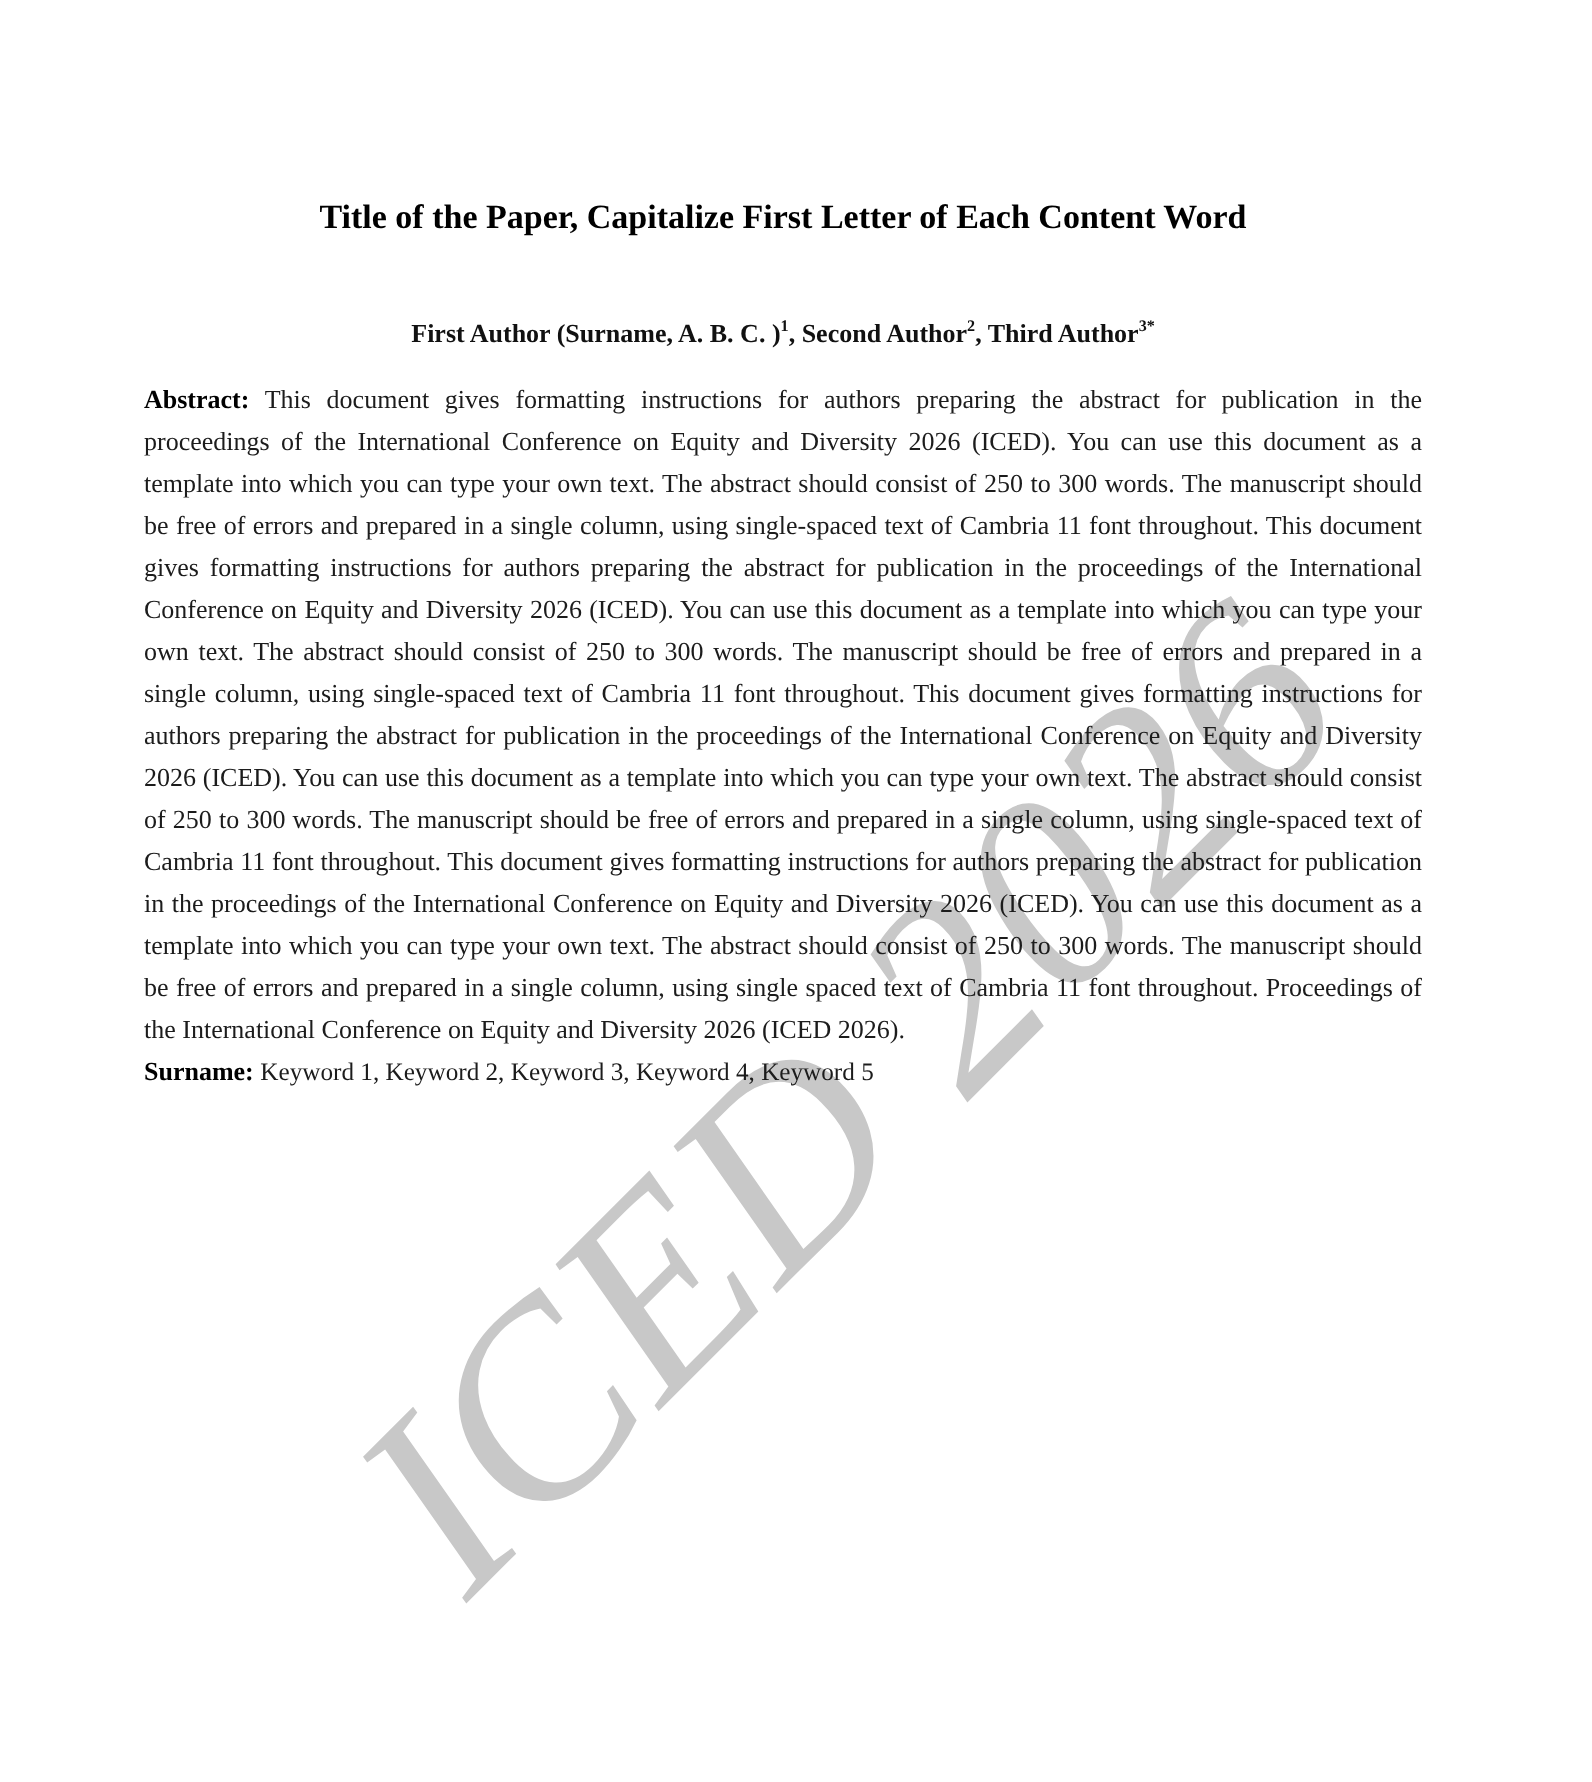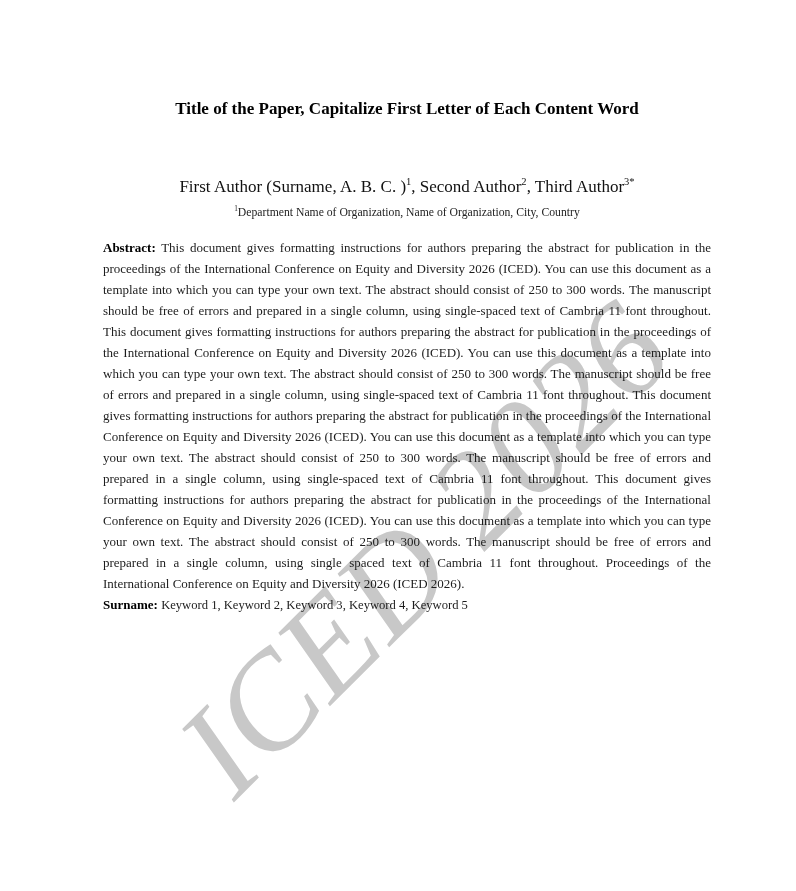--- a/index.html
+++ b/index.html
@@ -24,34 +24,34 @@
     font-size: 135px;
     letter-spacing: 1px;
     color: #c8c8c8;
     white-space: nowrap;
     z-index: 0;
     user-select: none;
   }
   .content {
     position: relative;
     z-index: 1;
-    padding: 98px 85px 0 103px;
+    padding: 98px 85px 0 72px;
   }
   .paper-title {
     font-size: 17px;
     line-height: 21px;
     font-weight: bold;
     text-align: center;
     color: #000000;
   }
   .author-line {
-    margin-top: 60px;
-    font-size: 17px;
+    margin-top: 40px;
+    font-size: 13px;
     line-height: 16px;
-    font-weight: normal;
+    font-weight: bold;
     text-align: center;
     color: #111111;
   }
   sup {
     font-size: 0.62em;
     line-height: 0;
     vertical-align: super;
   }
   .affiliations {
     margin-top: 7px;
@@ -90,21 +90,20 @@
 
   <div class="watermark">ICED 2026</div>
 
   <div class="content">
 
     <div class="paper-title">Title of the Paper, Capitalize First Letter of Each Content Word</div>
 
     <div class="author-line"><span>First Author (Surname, A. B. C. )</span><sup>1</sup><span>, Second Author</span><sup>2</sup><span>, Third Author</span><sup>3*</sup></div>
 
     <div class="affiliations">
-        <div><sup>1</sup>Department Name of Organization, Name of Organization, City, Country</div>
       </div>
 
 
     <div class="abstract-paragraph"><span class="abstract-label">Abstract:</span> <span>This document gives formatting instructions for authors preparing the abstract for publication in the proceedings of the International Conference on Equity and Diversity 2026 (ICED). You can use this document as a template into which you can type your own text. The abstract should consist of 250 to 300 words. The manuscript should be free of errors and prepared in a single column, using single-spaced text of Cambria 11 font throughout. This document gives formatting instructions for authors preparing the abstract for publication in the proceedings of the International Conference on Equity and Diversity 2026 (ICED). You can use this document as a template into which you can type your own text. The abstract should consist of 250 to 300 words. The manuscript should be free of errors and prepared in a single column, using single-spaced text of Cambria 11 font throughout. This document gives formatting instructions for authors preparing the abstract for publication in the proceedings of the International Conference on Equity and Diversity 2026 (ICED). You can use this document as a template into which you can type your own text. The abstract should consist of 250 to 300 words. The manuscript should be free of errors and prepared in a single column, using single-spaced text of Cambria 11 font throughout. This document gives formatting instructions for authors preparing the abstract for publication in the proceedings of the International Conference on Equity and Diversity 2026 (ICED). You can use this document as a template into which you can type your own text. The abstract should consist of 250 to 300 words. The manuscript should be free of errors and prepared in a single column, using single spaced text of Cambria 11 font throughout. Proceedings of the International Conference on Equity and Diversity 2026 (ICED 2026).</span></div>
 
     <div class="keywords-line"><span class="keywords-label">Surname:</span> <span class="keywords-text">Keyword 1, Keyword 2, Keyword 3, Keyword 4, Keyword 5</span></div>
 
   </div>
 </div>
 

